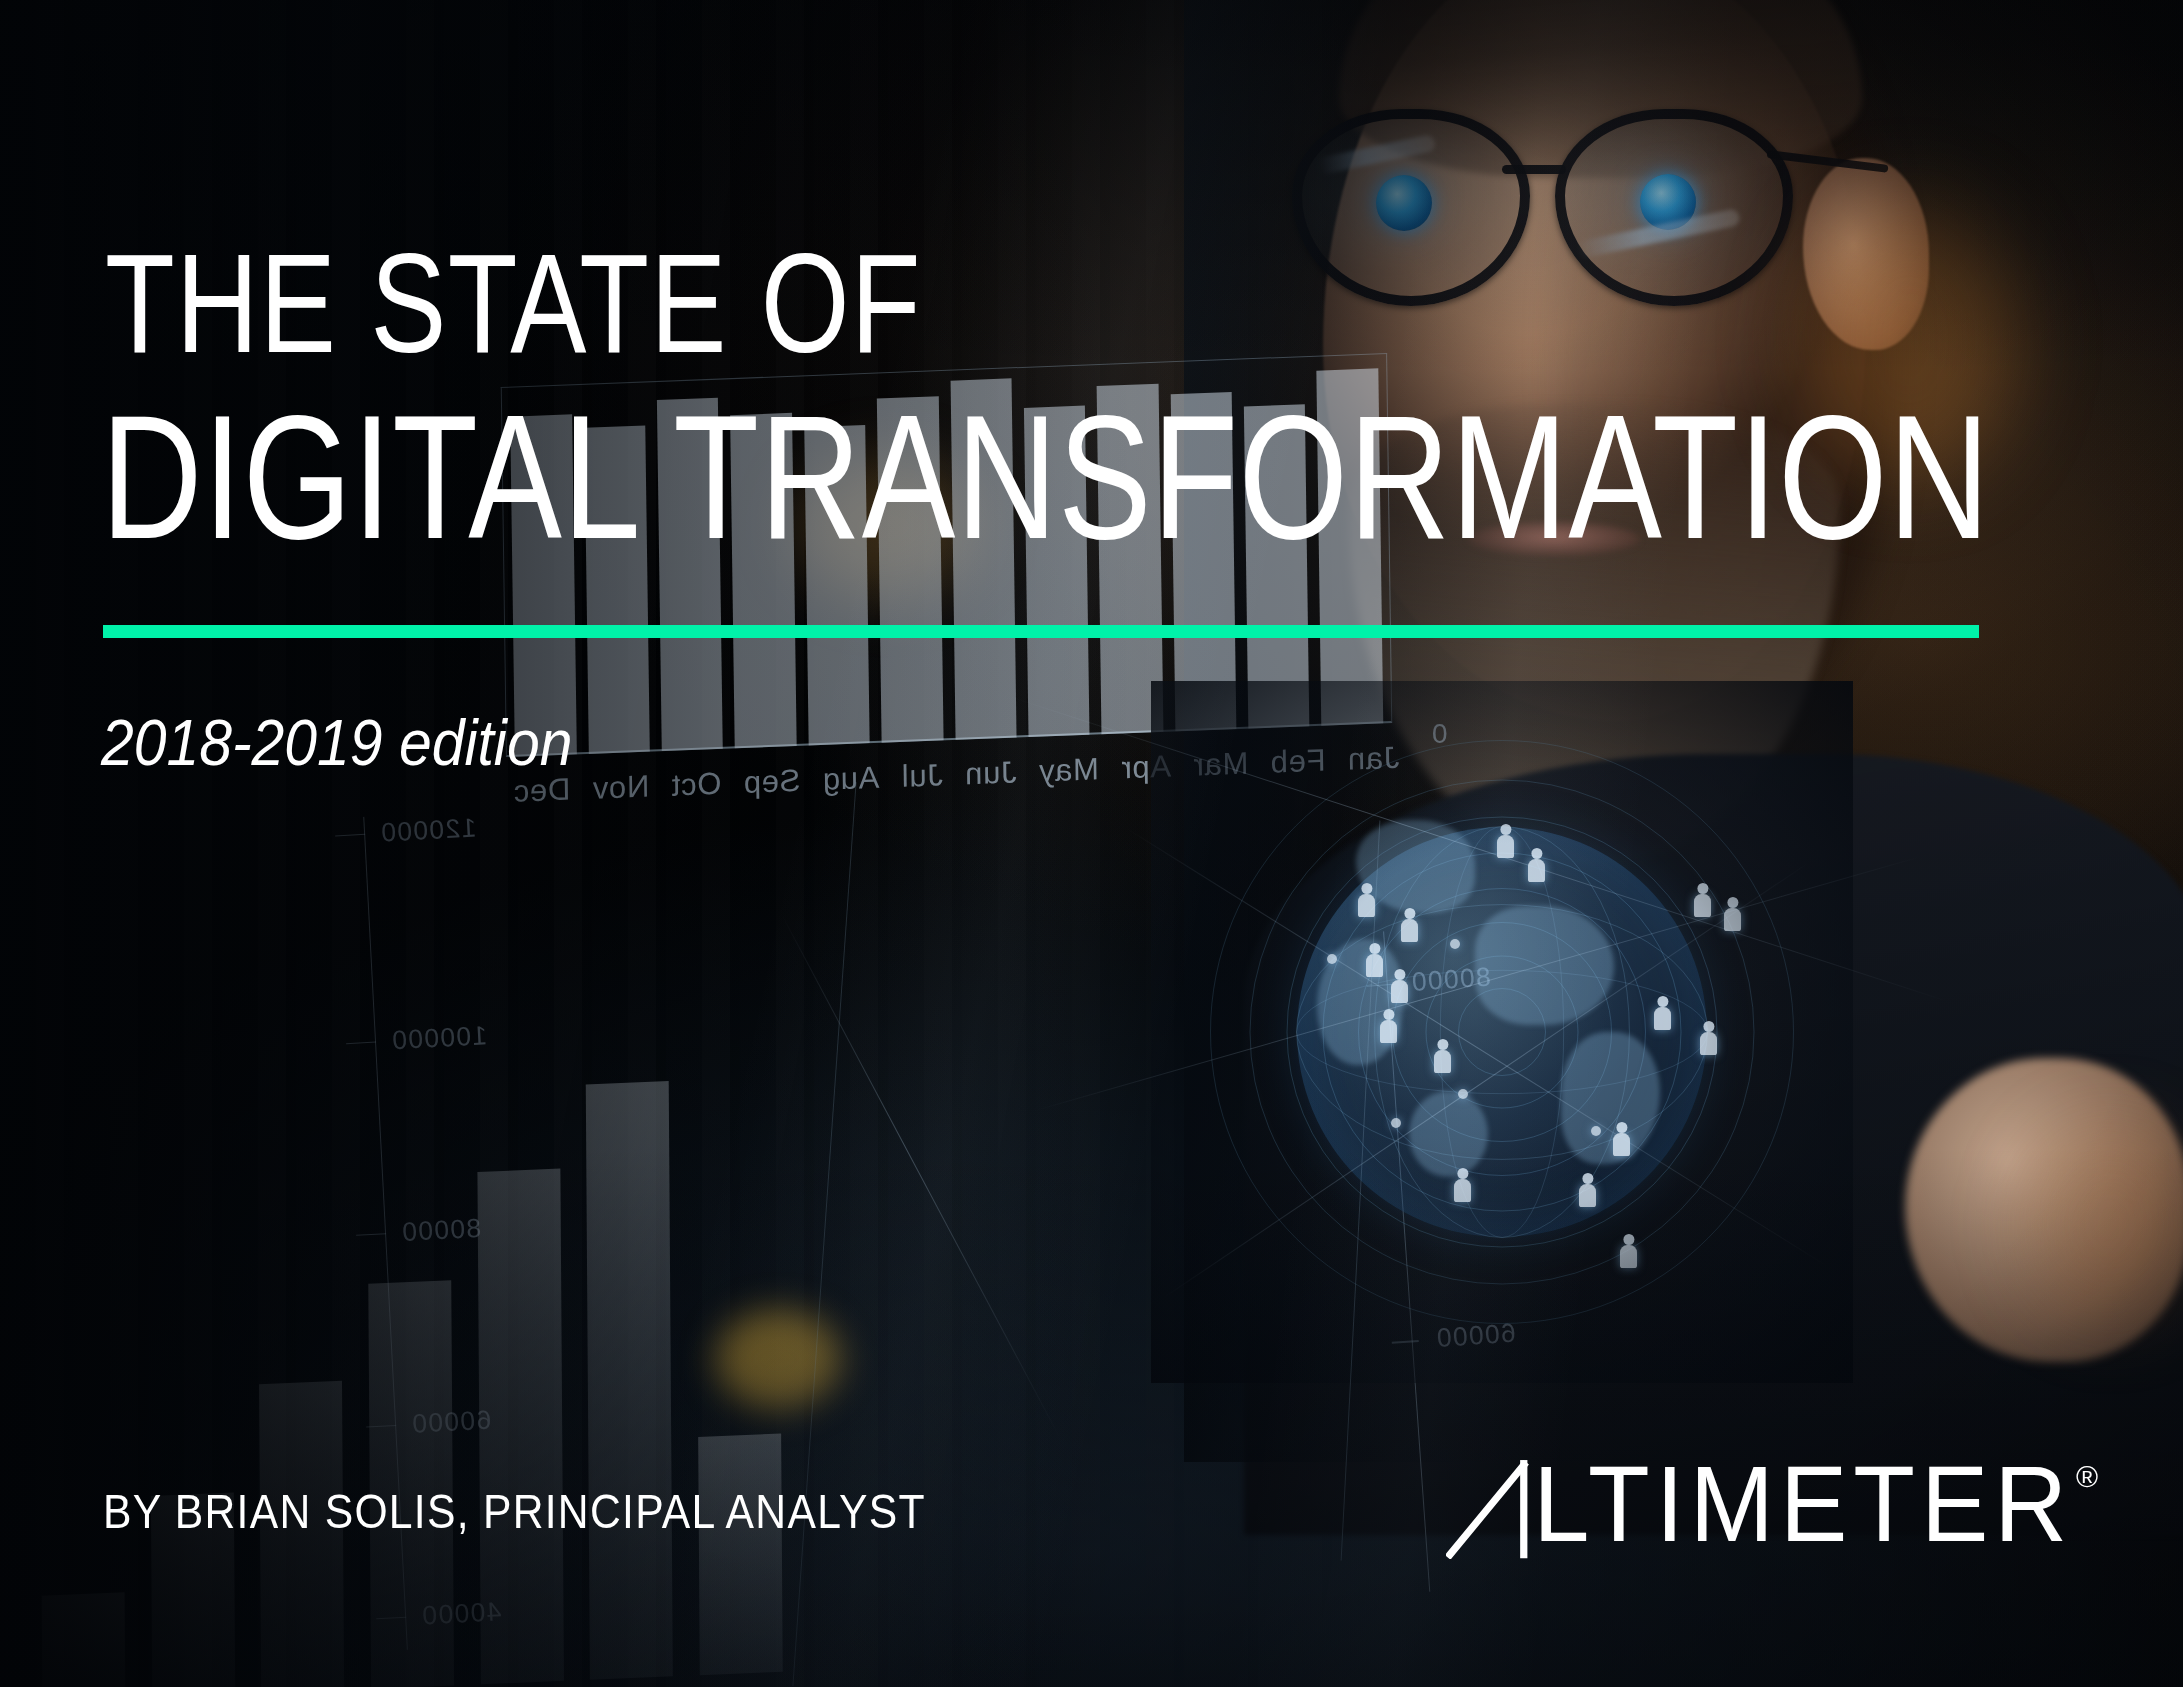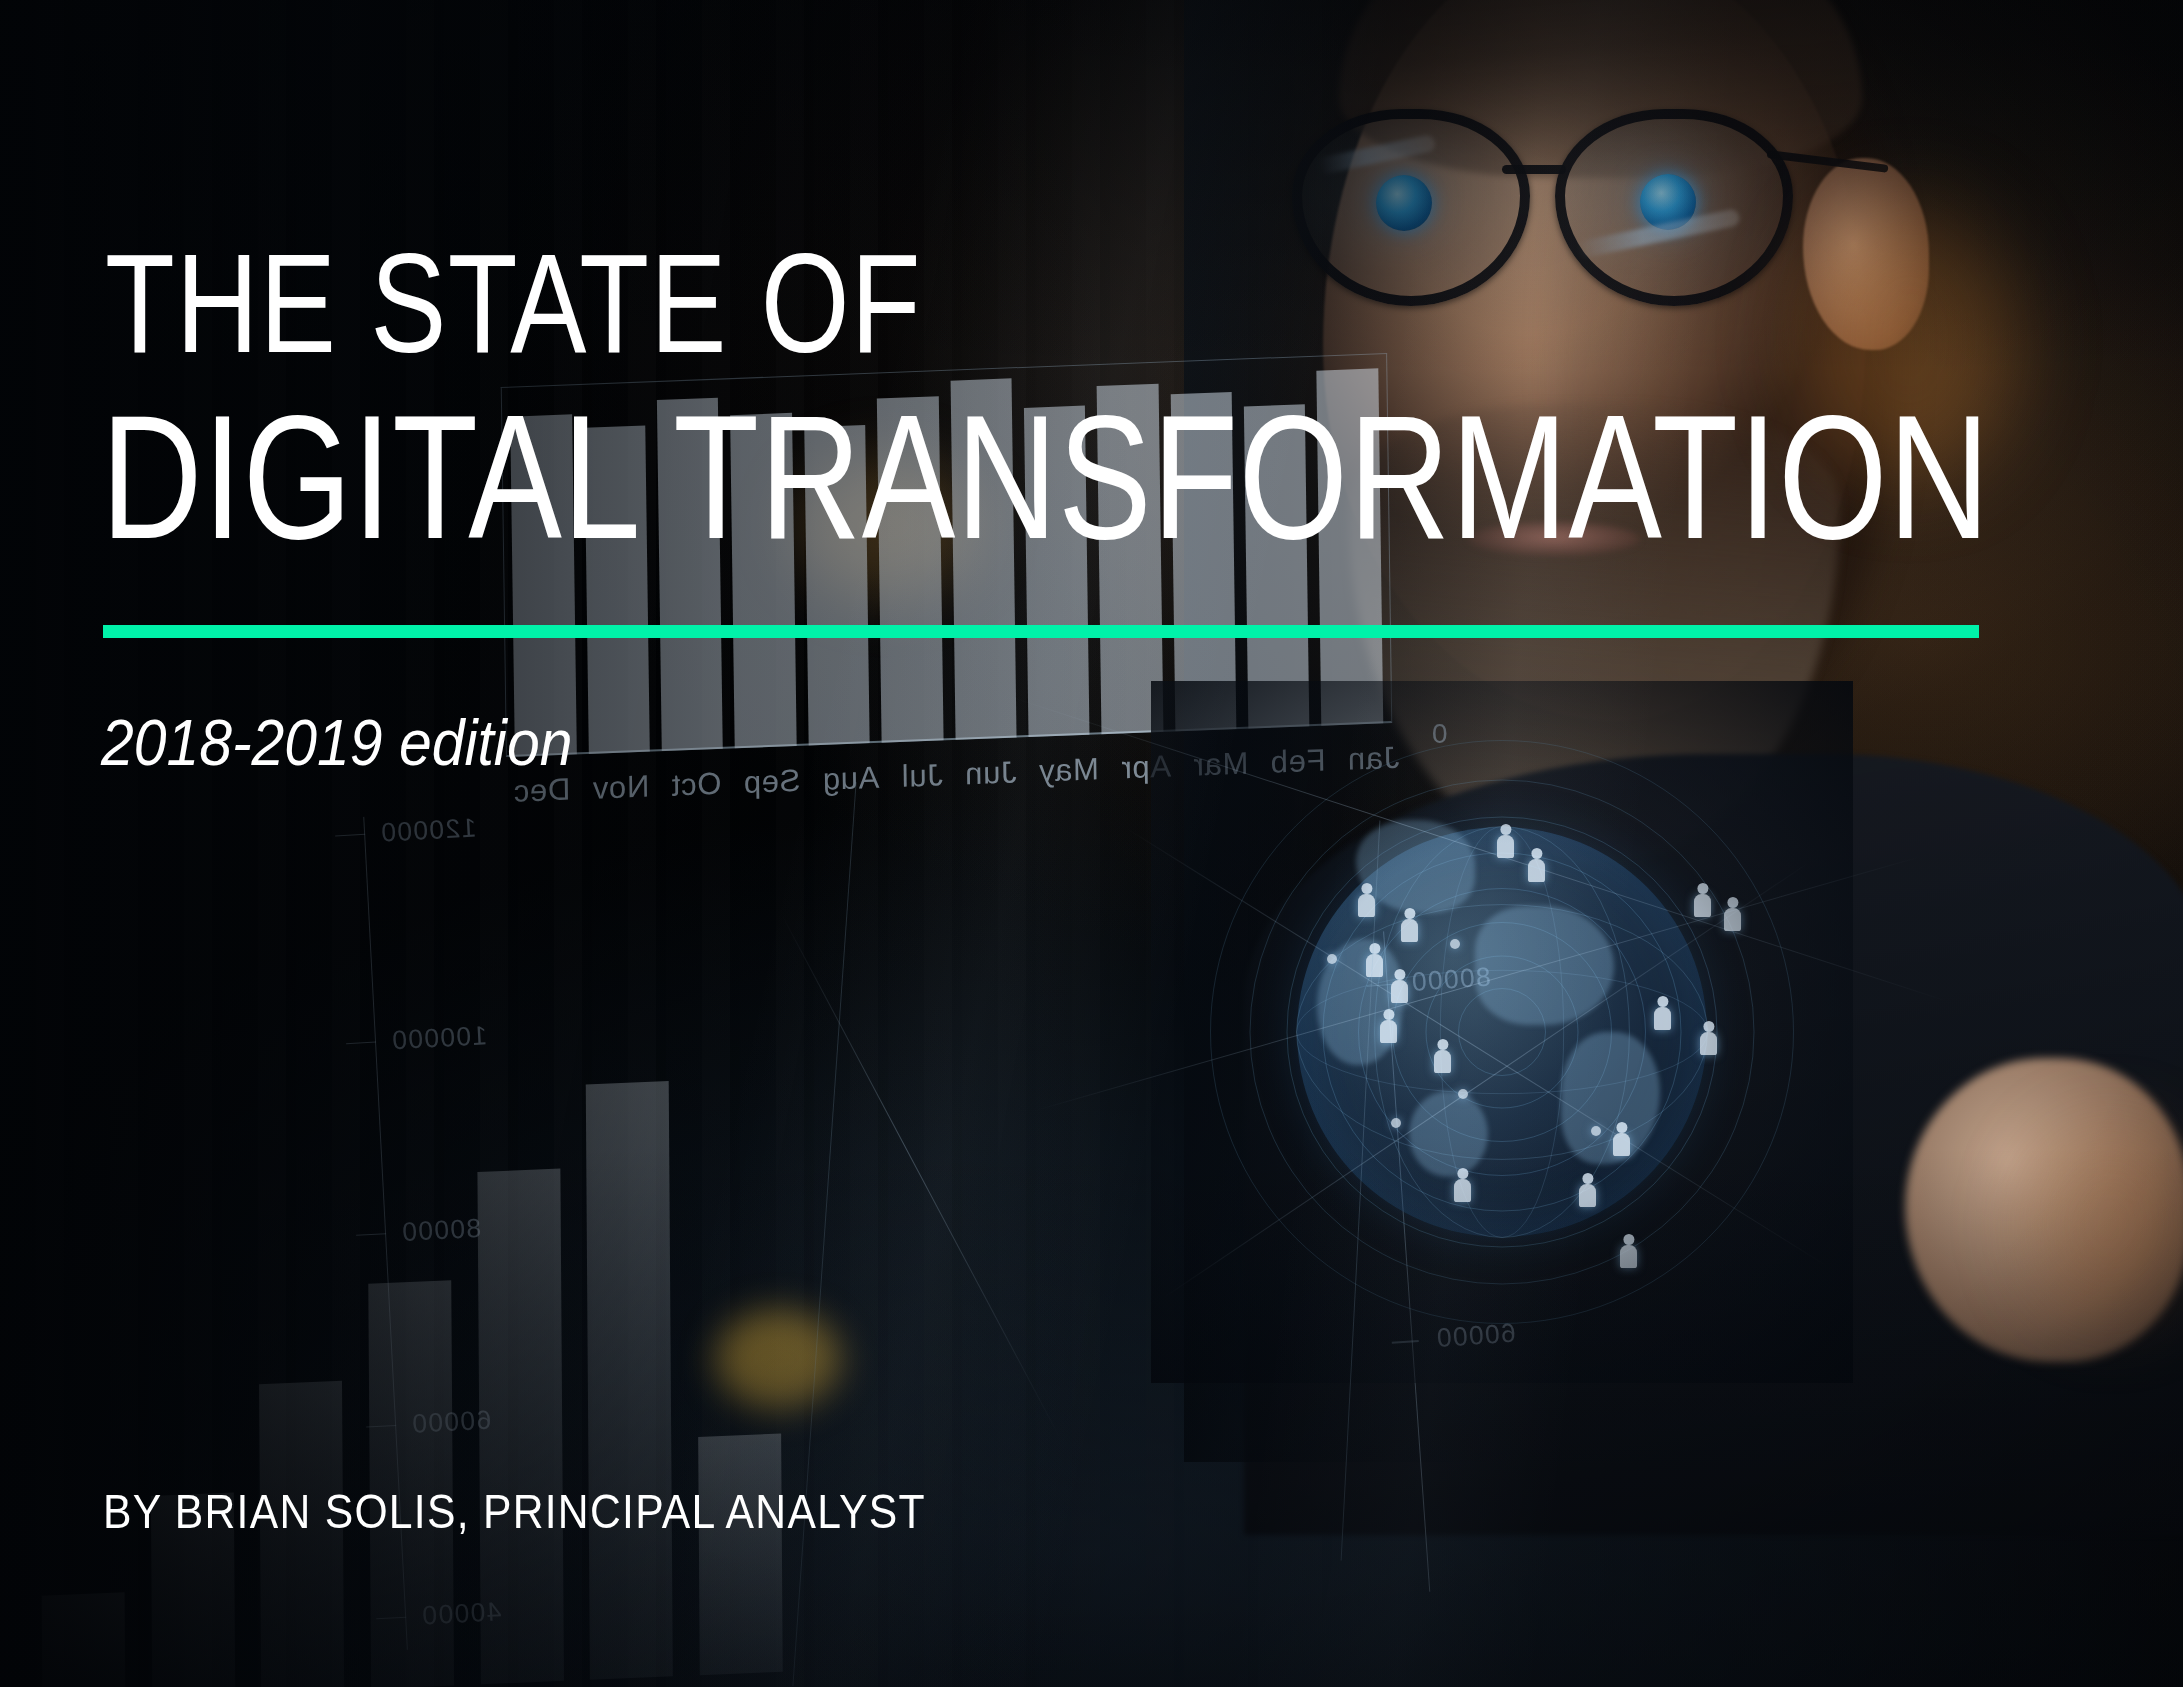--- a/index.html
+++ b/index.html
@@ -512,17 +512,27 @@
 
     <div class="title-line2">DIGITAL TRANSFORMATION</div>
 
     <div class="accent-rule"></div>
 
     <div class="edition">2018-2019 edition</div>
 
     <div class="byline">BY BRIAN SOLIS, PRINCIPAL ANALYST</div>
 
     <div class="logo">
+      <div class="logo-mark">
+        <span class="logo-a">
+          <svg width="87" height="101" viewBox="0 0 132 152" aria-hidden="true">
+            <line x1="6" y1="146" x2="118" y2="10" stroke="#ffffff" stroke-width="11" stroke-linecap="square"></line>
+            <line x1="118" y1="8" x2="118" y2="146" stroke="#ffffff" stroke-width="11" stroke-linecap="square"></line>
+          </svg>
+        </span>
+        <span class="logo-word">LTIMETER</span>
+        <span class="logo-reg">®</span>
+      </div>
     </div>
 
   </div>
 </div>
 
 
 </body></html>

